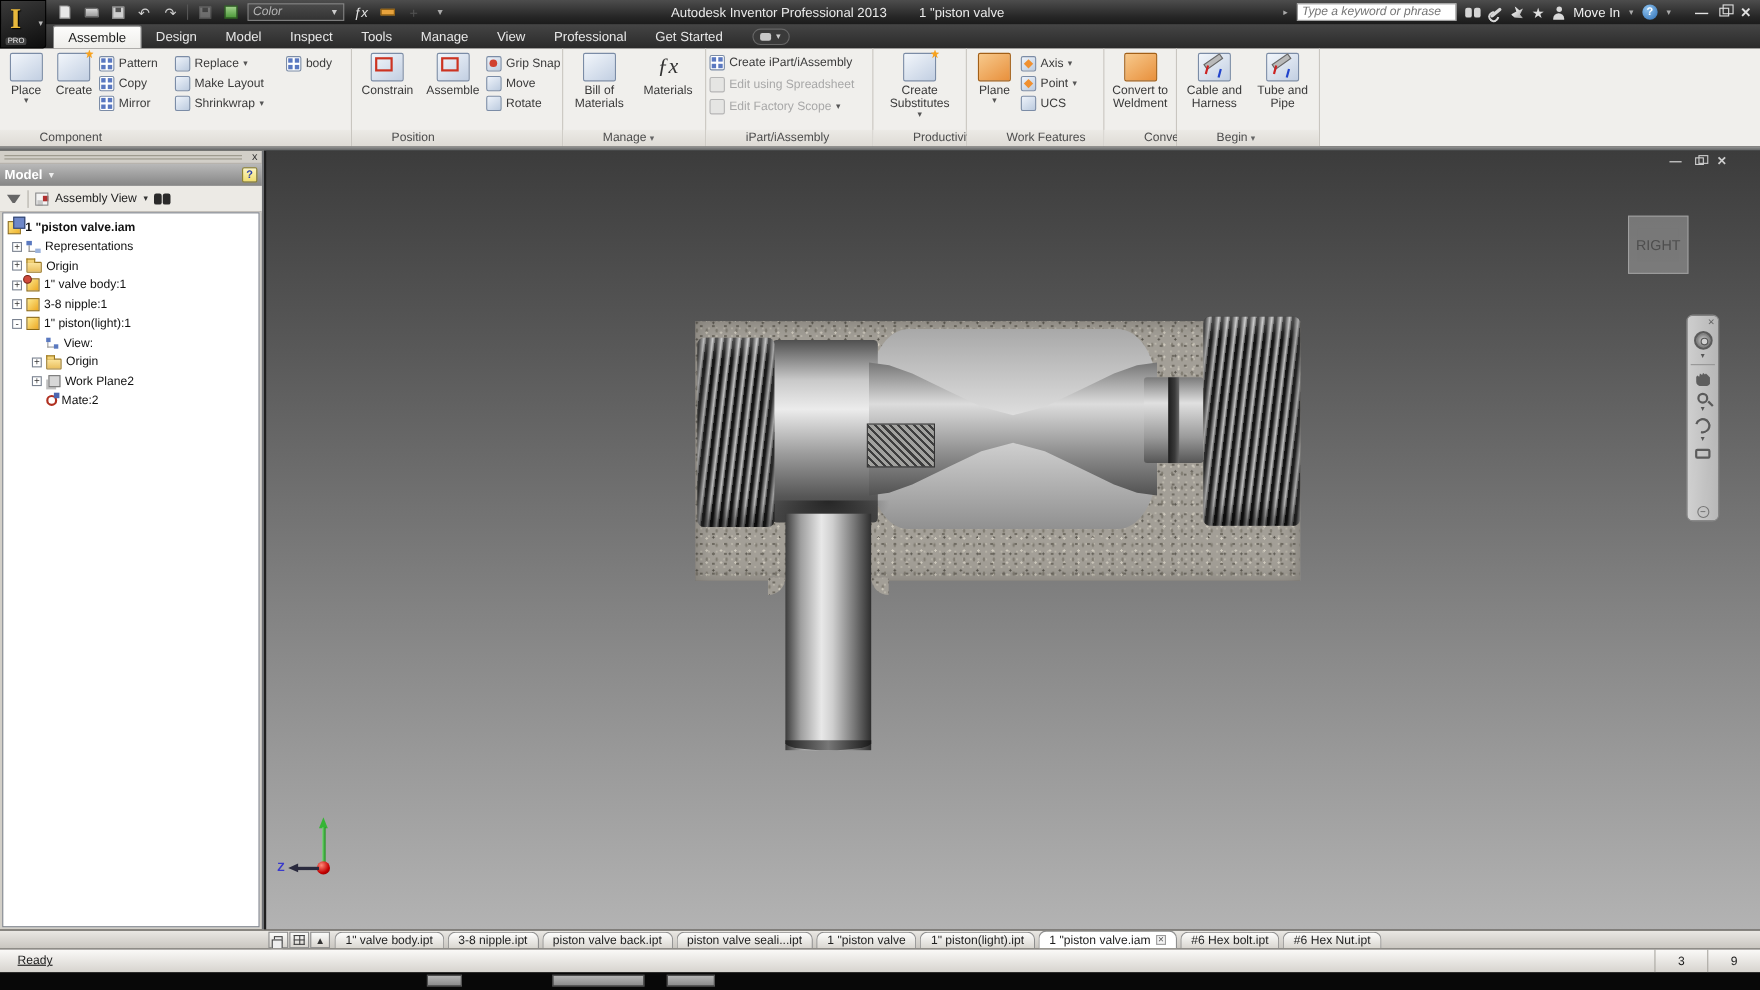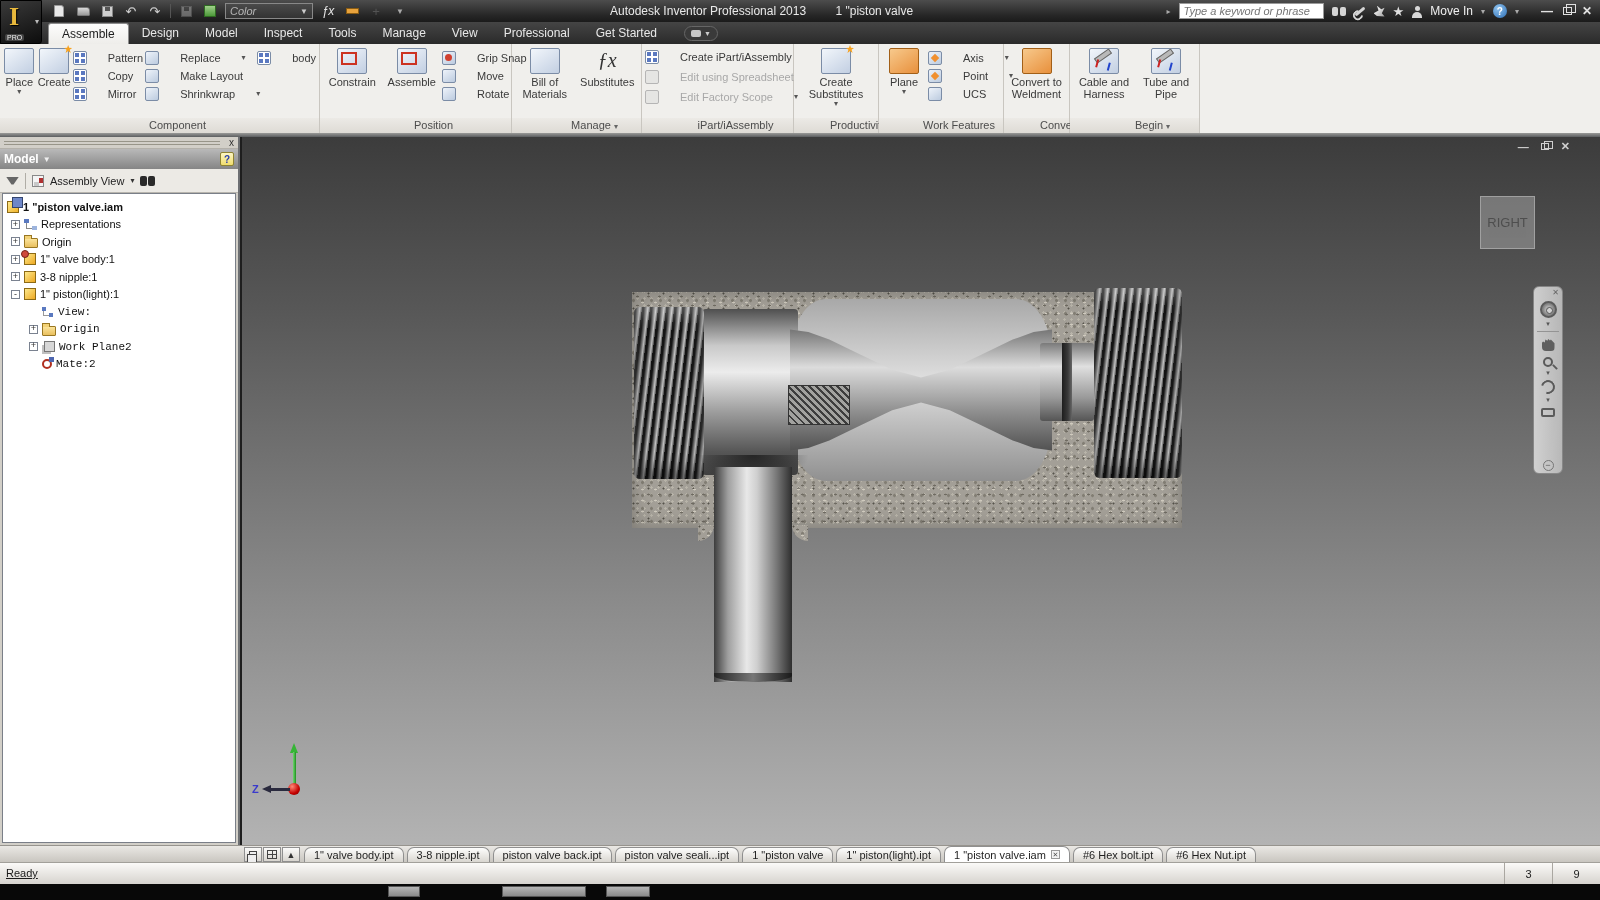--- a/index.html
+++ b/index.html
@@ -59,33 +59,33 @@
   .rtab.active { background:linear-gradient(#fdfdfc,#eeedea); color:#1c1c1c; border-radius:3px 3px 0 0; border:1px solid #8c8c8c; border-bottom:none; }
   .ribtoggle { margin-left:14px; margin-bottom:3px; width:34px; height:15px; background:#3a3a3a; border:1px solid #666; border-radius:8px; display:flex; align-items:center; justify-content:center; gap:3px; }
   .ribtoggle .cam { width:10px; height:7px; background:#c8c8c8; border-radius:2px; }
   .ribtoggle .arr { font-size:7px; color:#ccc; }
 
   
   #ribbon { position:absolute; left:0; top:44px; width:1600px; height:89px; background:#f0efec; display:flex; }
   #ribbonedge { position:absolute; left:0; top:133px; width:1600px; height:4px; background:linear-gradient(#9a9a98,#5c5e60); }
   .panel { height:89px; border-right:1px solid #c9c6c0; display:flex; flex-direction:column; }
   .pbody { flex:1; display:flex; padding:2px 3px 0 3px; gap:2px; }
-  .plabel { height:15px; font-size:11px; color:#4c4c4c; text-align:center; line-height:14px; background:linear-gradient(#eceae6,#dedbd5); white-space:nowrap;padding-left:36px; }
+  .plabel { height:15px; font-size:11px; color:#4c4c4c; text-align:left; line-height:14px; background:linear-gradient(#eceae6,#dedbd5); white-space:nowrap;padding-left:36px; }
   .plabel .pdd { font-size:8px; color:#666; margin-left:3px; }
   .bigbtn { display:flex; flex-direction:column; align-items:center; font-size:11px; color:#3a3a3a; text-align:center; line-height:12px; padding-top:2px; }
   .bicon { width:30px; height:26px; margin-bottom:2px; border:1px solid #7b8ca6; background:linear-gradient(145deg,#f2f6fb,#c2cfe2); border-radius:2px; position:relative; }
   .bicon.orange { background:linear-gradient(145deg,#f7c98c,#e8903c); border-color:#a25f17; }
   .bicon.star::after { content:""; position:absolute; right:-4px; top:-4px; width:8px; height:8px; background:#f7a21f; clip-path:polygon(50% 0,63% 35%,100% 38%,70% 60%,82% 100%,50% 75%,18% 100%,30% 60%,0 38%,37% 35%); }
   .bicon.red::before { content:""; position:absolute; left:3px; top:3px; width:12px; height:9px; border:2px solid #cc3322; }
   .bicon.fxg { background:none; border:none; font-size:20px; font-style:italic; color:#333; font-family:"Liberation Serif",serif; line-height:24px; }
   .bicon.wire::before { content:""; position:absolute; left:4px; top:4px; width:16px; height:4px; background:#b9b9b9; border:1px solid #666; transform:rotate(-35deg); }
   .bicon.wire::after { content:""; position:absolute; left:6px; top:12px; width:10px; height:8px; border-left:2px solid #cc2222; border-right:2px solid #2244cc; transform:rotate(15deg); }
   .ddv { font-size:8px; color:#555; line-height:8px; }
   .smallcol { display:flex; flex-direction:column; padding-top:3px; }
-  .smallrow { display:flex; align-items:center; gap:21px; height:18px; font-size:11px; color:#3a3a3a; white-space:nowrap;text-align:center; }
+  .smallrow { display:flex; align-items:center; gap:4px; height:18px; font-size:11px; color:#3a3a3a; white-space:nowrap;text-align:center; }
   .sicon { width:14px; height:14px; border:1px solid #7b8ca6; background:linear-gradient(145deg,#eef3fa,#bccbdf); border-radius:2px; position:relative; flex:0 0 auto; }
   .sicon.red::after { content:""; position:absolute; left:2px; top:2px; width:7px; height:7px; background:#d04030; border-radius:50%; }
   .sicon.grid { background:linear-gradient(#5a78c0,#5a78c0) 1px 1px/4px 4px no-repeat, linear-gradient(#5a78c0,#5a78c0) 7px 1px/4px 4px no-repeat, linear-gradient(#5a78c0,#5a78c0) 1px 7px/4px 4px no-repeat, linear-gradient(#5a78c0,#5a78c0) 7px 7px/4px 4px no-repeat, #fff; }
   .sicon.odot::after { content:""; position:absolute; left:3px; top:3px; width:6px; height:6px; background:#f09030; transform:rotate(45deg); }
   .smallrow.dis { color:#a8a8a8; }
   .smallrow.dis .sicon { border-color:#b5b5b5; background:#e5e5e3; }
 
   
   #browser { position:absolute; left:0; top:137px; width:240px; height:708px; background:#d2cfc8; border-right:2px solid #6d6f72; display:flex; flex-direction:column; }
   #bgrip { height:12px; position:relative; border-bottom:1px solid #b4b1aa; }
@@ -122,21 +122,21 @@
       linear-gradient(#888,#888) 2px 10px/7px 1px no-repeat; }
   .ic-view { width:12px; height:12px; background:
       linear-gradient(#5a79c0,#5a79c0) 0 1px/4px 4px no-repeat,
       linear-gradient(#5a79c0,#5a79c0) 7px 7px/4px 4px no-repeat,
       linear-gradient(#999,#999) 1px 5px/1px 5px no-repeat,
       linear-gradient(#999,#999) 1px 9px/7px 1px no-repeat; }
   .ic-wplane { width:11px; height:11px; border:1px solid #777; background:rgba(205,205,205,.8); box-shadow:-3px 3px 0 -1px rgba(150,150,150,.6); margin-left:2px; }
   .ic-mate { width:10px; height:10px; border-radius:50%; border:2px solid #b03020; position:relative; }
   .ic-mate::after { content:""; position:absolute; right:-4px; top:-4px; width:5px; height:5px; background:#4d66b0; }
   .ind1 { padding-left:8px; }
-  .ind2 { padding-left:26px;font-family:Liberation Mono, monospace; }
+  .ind2 { padding-left:26px; }
 
   
   #canvas { position:absolute; left:242px; top:137px; width:1358px; height:708px;
     background:linear-gradient(180deg,#3c3c3c 0%,#585858 25%,#8a8a8a 65%,#b3b3b3 100%); overflow:hidden; }
   .docwin { position:absolute; right:30px; top:3px; display:flex; gap:12px; align-items:center; }
   .docwin span { color:#cfcfcf; font-size:11px; font-weight:bold; }
   .dw-restore { width:8px; height:7px; border:1px solid #cfcfcf; position:relative; }
   .dw-restore::before { content:""; position:absolute; left:2px; top:-3px; width:7px; height:6px; border:1px solid #cfcfcf; }
 
   .granite { background-color:#a39f97;
@@ -219,21 +219,21 @@
   .ic-up { font-size:9px; color:#333; }
   .dtab { height:15px; line-height:14px; font-size:11px; color:#1e1e1e; padding:0 9px; margin-left:3px;
     border:1px solid #8f8f8f; border-bottom:none; border-radius:7px 7px 0 0;
     background:linear-gradient(#fdfdfc,#d9d6d0); white-space:nowrap; display:flex; align-items:center; gap:5px; }
   .dtab.active { background:#fff; height:16px; font-weight:normal; }
   .dtab .tclose { width:9px; height:9px; border:1px solid #999; font-size:7px; line-height:7px; text-align:center; color:#555; background:#f4f4f4; }
 
   
   #statusbar { position:absolute; left:0; top:862px; width:1600px; height:22px;
     background:linear-gradient(#fbfaf8,#d6d3ce); border-top:1px solid #a2a09a; font-size:11px; color:#1a1a1a; }
-  #statusbar .msg { position:absolute; left:6px; top:4px;text-decoration:underline; }
+  #statusbar .msg { position:absolute; left:16px; top:4px;text-decoration:underline; }
   #statusbar .cells { position:absolute; right:0; top:0; height:100%; display:flex; }
   #statusbar .cell { width:48px; border-left:1px solid #aaa7a1; display:flex; align-items:center; justify-content:center; }
 
   
   #taskbar { position:absolute; left:0; top:884px; width:1600px; height:16px; background:#080808; }
   #taskbar .seg { position:absolute; top:2px; height:11px; background:linear-gradient(#b5b5b5,#8a8a8a); border:1px solid #555; }
 </style>
 </head>
 <body>
 
@@ -408,21 +408,21 @@
     </div>
 
     <div class="panel" style="width:130px">
       <div class="pbody">
         <div class="bigbtn" style="width:60px">
           <span class="bicon grid"></span>
           <span>Bill of Materials</span>
         </div>
         <div class="bigbtn" style="width:62px">
           <span class="bicon fxg">ƒx</span>
-          <span>Substitutes</span>
+          <span>Materials</span>
         </div>
       </div>
       <div class="plabel"><span>Manage</span><span class="pdd">▾</span></div>
     </div>
 
     <div class="panel" style="width:152px">
       <div class="pbody" style="flex-direction:column; padding-top:4px;">
         <div class="smallrow">
             <span class="sicon grid"></span>
             <span>Create iPart/iAssembly</span>

